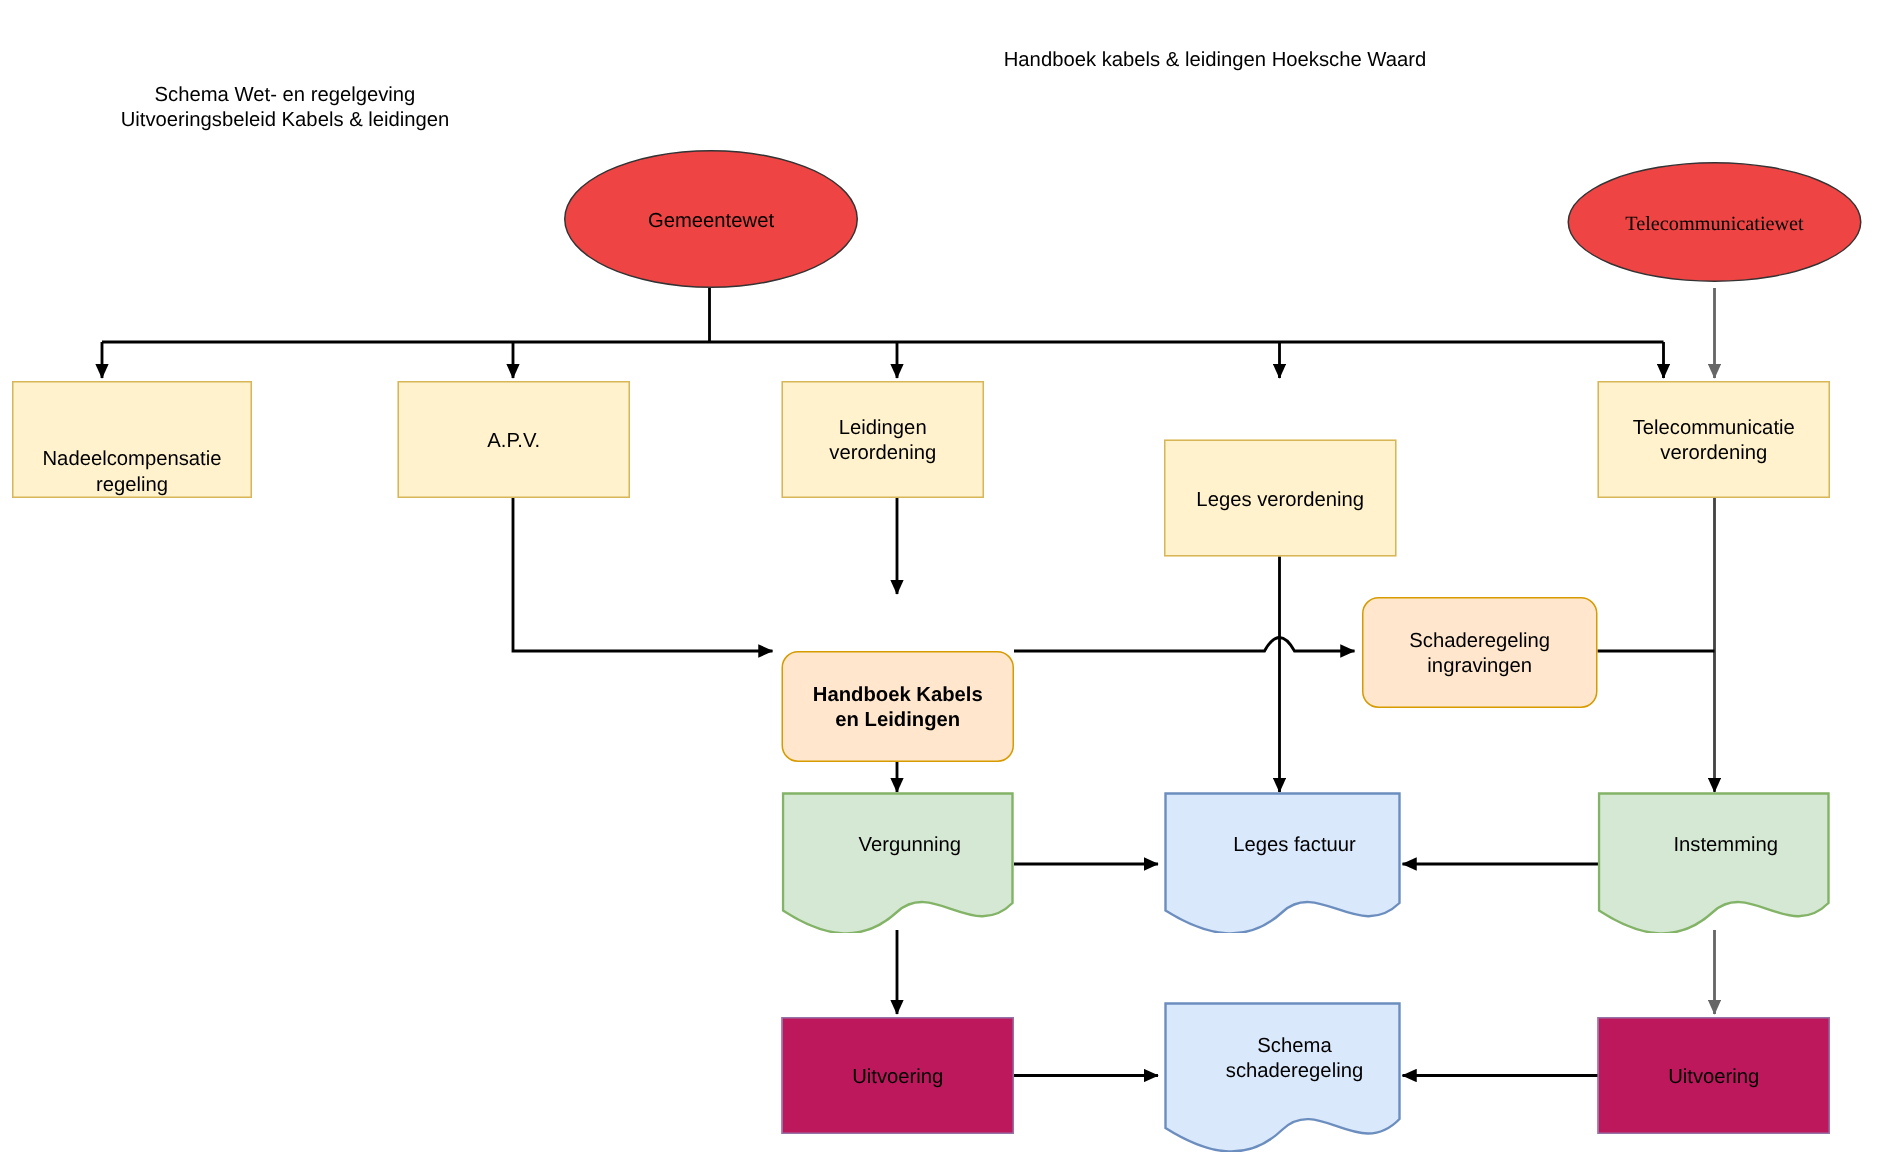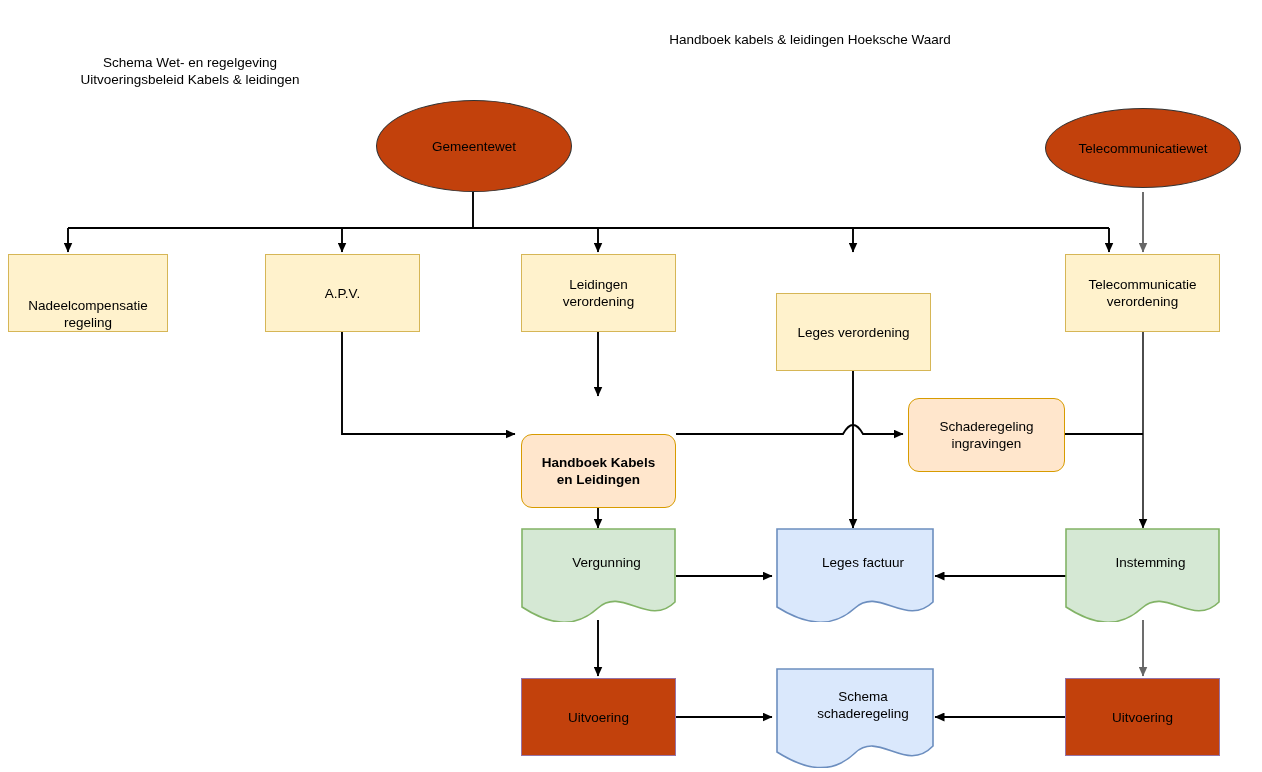--- a/index.html
+++ b/index.html
@@ -7,22 +7,22 @@
   #canvas{position:relative;width:1262px;height:772px;background:#ffffff;overflow:hidden;}
   #wires{position:absolute;left:0;top:0;width:1262px;height:772px;pointer-events:none;}
   .hdr{position:absolute;text-align:center;color:#000000;font-size:13.5px;line-height:17px;white-space:pre-line;}
   #hdr-left{left:20px;top:22px;width:340px;margin-top:32px;}
   #hdr-right{left:620px;top:31px;width:380px;}
   .node{position:absolute;display:flex;align-items:center;justify-content:center;text-align:center;
         color:#000000;font-size:13.5px;line-height:17px;box-sizing:border-box;white-space:pre-line;}
   .rect{border:1.3px solid #d6b656;background:#fff2cc;}
   .round{border:1.6px solid #d79b00;background:#ffe6cc;border-radius:11px;font-weight:bold;}
   .round.plain{font-weight:normal;}
-  .purple{border:1.3px solid #9673a6;background:#c2410c;text-align:right;}
-  .ellipse{border:1.3px solid #333333;background:#c2410c;border-radius:50%;}
+  .purple{border:1.3px solid #9673a6;background:#be185d;text-align:right;}
+  .ellipse{border:1.3px solid #333333;background:#ef4444;border-radius:50%;}
   .doc{background:transparent;border:0;}
   .doc .doc-label{position:relative;z-index:2;width:100%;padding-bottom:26px;margin-left:16px;}
   .doc svg{position:absolute;left:0;top:0;width:100%;height:100%;z-index:1;}
 </style>
 </head>
 <body>
 
 <div id="canvas">
 
   <div class="hdr" id="hdr-left">Schema Wet- en regelgeving
@@ -80,32 +80,32 @@
 
       <path d="M676,717 L772,717" marker-end="url(#ah)"></path>
 
       <path d="M1066,717 L935,717" marker-end="url(#ah)"></path>
     </g>
   </svg>
 
   <div class="node ellipse" style="left:376px;top:100px;width:196px;height:92px;">
     <span>Gemeentewet</span>
   </div>
-  <div class="node ellipse" style="left:1045px;top:108px;width:196px;height:80px;">
+  <div class="node ellipse" style="left:1045px;top:108px;width:196px;height:80px;font-family:Liberation Serif, serif;">
     <span>Telecommunicatiewet</span>
   </div>
 
   <div class="node rect" style="left:8px;top:254px;width:160px;height:78px;align-items:flex-end;">
     <span>Nadeelcompensatie
 regeling</span>
   </div>
   <div class="node rect" style="left:265px;top:254px;width:155px;height:78px;">
     <span>A.P.V.</span>
   </div>
-  <div class="node rect" style="left:521px;top:254px;width:155px;height:78px;">
+  <div class="node rect" style="left:521px;top:254px;width:135px;height:78px;">
     <span>Leidingen
 verordening</span>
   </div>
   <div class="node rect" style="left:776px;top:254px;width:155px;height:78px;margin-top:39px;">
     <span>Leges verordening</span>
   </div>
   <div class="node rect" style="left:1065px;top:254px;width:155px;height:78px;justify-content:center;">
     <span>Telecommunicatie
 verordening</span>
   </div>

